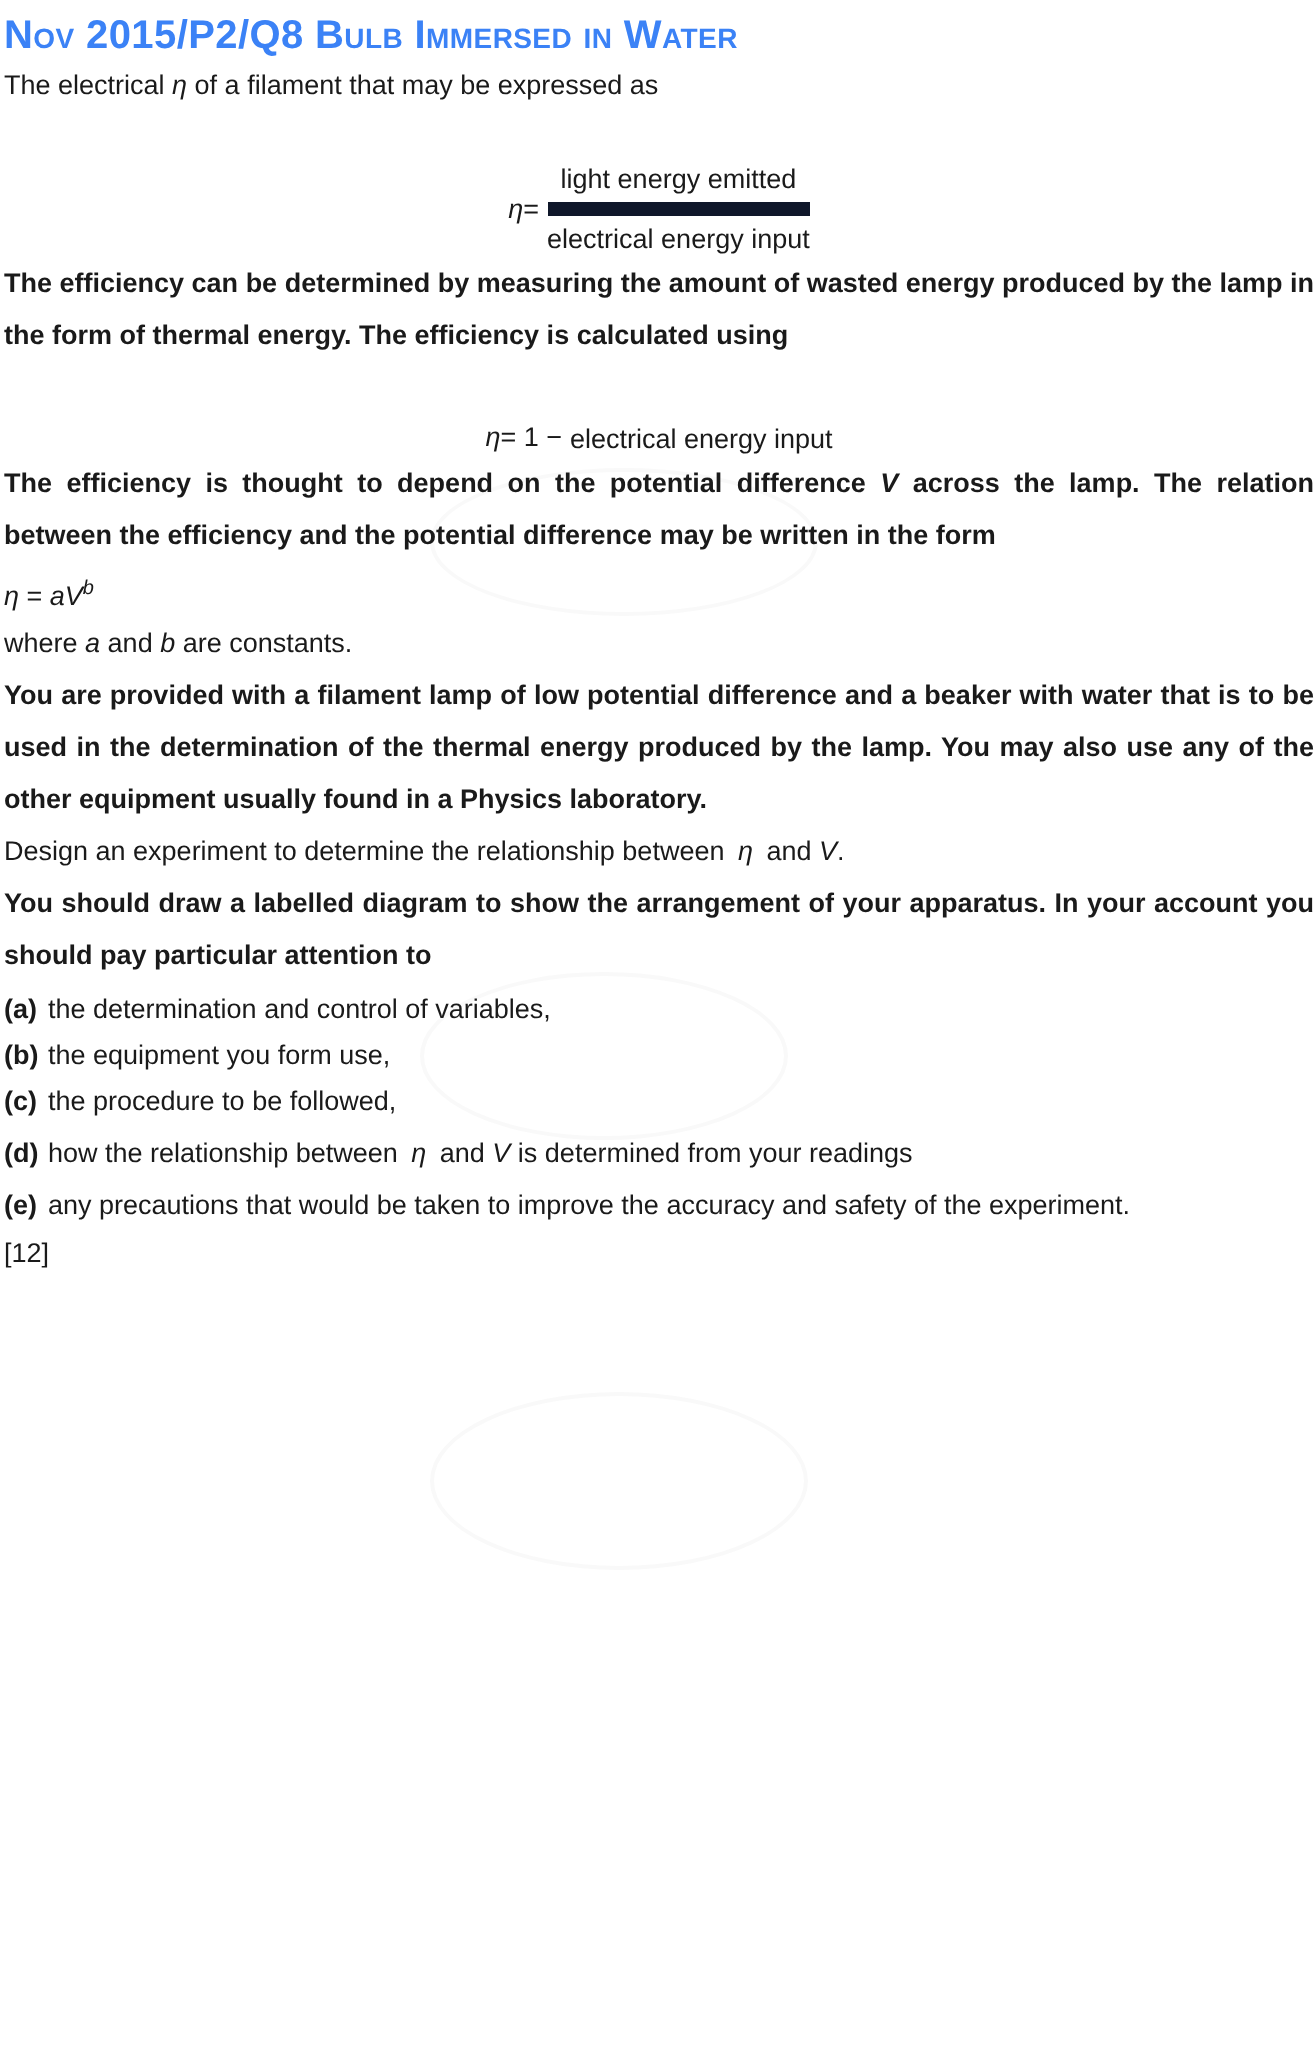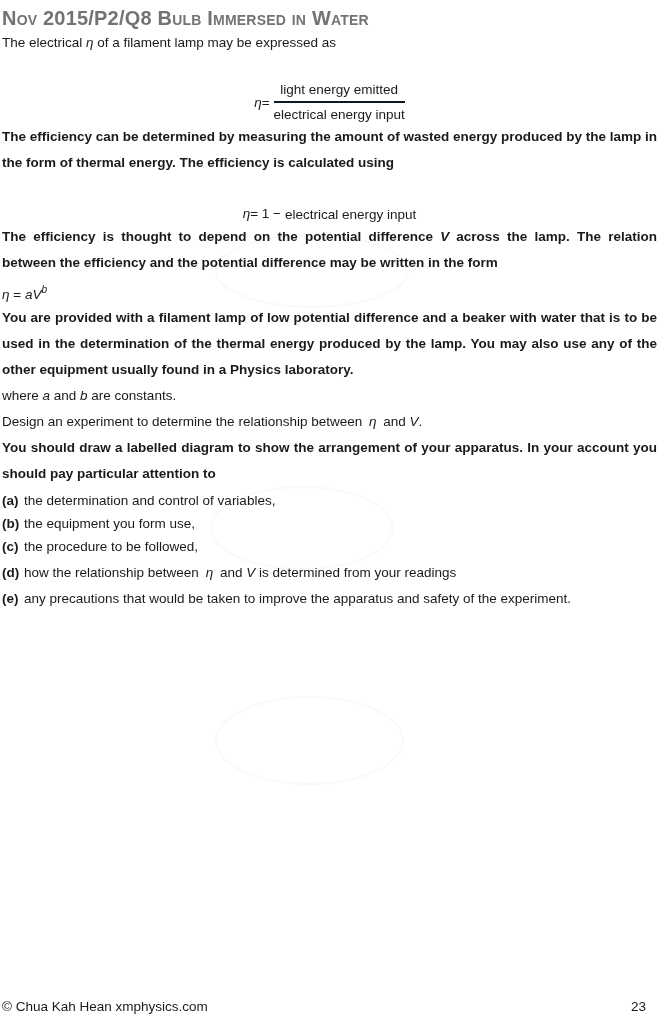--- a/index.html
+++ b/index.html
@@ -4,40 +4,40 @@
 <style>
   html, body { margin: 0; padding: 0; background: #ffffff; }
   body {
     width: 658px; height: 1023px; position: relative; overflow: hidden;
     font-family: "Liberation Sans", "DejaVu Sans", sans-serif;
     color: #1a1a1a; font-size: 13.5px;
   }
   .page { position: relative; width: 100%; height: 100%; padding: 0 1px 0 2px; box-sizing: border-box; }
   h1.doc-title {
     margin: 6px 0 0 0; font-size: 20px; line-height: 24px; font-weight: bold;
-    color: #737373; font-variant: small-caps; letter-spacing: 0.2px;
+    color: #3b82f6; font-variant: small-caps; letter-spacing: 0.2px;
   }
   p.para { margin: 0; line-height: 26px; }
   p.jst { text-align: justify; font-weight: bold; }
   .mt-p1 { margin-top: 14px; }
   .mt-p2 { margin-top: 24px; }
   .mt-p3 { margin-top: 23px; }
   .mt-p4 { margin-top: 26px; }
   .mt-p5 { margin-top: 26px; }
   .mt-p6 { margin-top: 26px; }
   .it { font-style: italic; }
   .sp { margin: 0 3px; }
   .formula {
     display: flex; align-items: center; justify-content: center;
     line-height: normal; font-size: 13.5px;
   }
   .mt-f1 { margin-top: 24px; }
   .mt-f2 { margin-top: 27px; }
   .frac { display: inline-flex; flex-direction: column; text-align: center; margin-left: 4px; }
-  .frac .num { line-height: 19px; padding: 0 5px 2px 5px; border-bottom: 2px solid #0f172a; }
+  .frac .num { line-height: 19px; padding: 0 5px 2px 5px; border-bottom: 7px solid #0f172a; }
   .frac .den { line-height: 19px; padding-top: 2px; text-align: center; }
   .formula-line { margin: 4px 0 0 0; text-align: left; line-height: 20px; }
   .formula-line sup { font-size: 10px; }
   .where-line { margin: 1px 0 0 0; line-height: 26px; }
   .req-list { margin-top: 2px; }
   .req-item { display: flex; line-height: 23px; }
   .req-item.gap { margin-top: 3px; }
   .req-item .lbl { font-weight: bold; width: 22px; flex: none; }
   .req-item .txt { flex: 1; }
   .marks-line { margin: 0; line-height: 23px; }
@@ -57,21 +57,21 @@
 <body>
 
 <div class="page">
 
   <div class="watermark wm1"></div>
   <div class="watermark wm2"></div>
   <div class="watermark wm3"></div>
 
   <h1 class="doc-title">Nov 2015/P2/Q8 Bulb Immersed in Water</h1>
 
-  <p class="para mt-p1"><span>The electrical </span><span class="it">η</span><span> of a filament lamp may be expressed as</span></p>
+  <p class="para mt-p1"><span>The electrical </span><span class="it">η</span><span> of a filament that may be expressed as</span></p>
 
   <div class="formula mt-f1">
       <span class="it">η</span>
       <span> = </span>
       <span class="frac">
         <span class="num">light energy emitted</span>
         <span class="den">electrical energy input</span>
       </span>
     </div>
 
@@ -82,23 +82,23 @@
       <span> = 1 − </span>
       <span class="frac">
         <span class="den">electrical energy input</span>
       </span>
     </div>
 
   <p class="para jst mt-p3"><span>The efficiency is thought to depend on the potential difference </span><span class="it">V</span><span> across the lamp. The relation between the efficiency and the potential difference may be written in the form</span></p>
 
   <p class="formula-line"><span class="it">η</span><span> = </span><span class="it">a</span><span class="it">V</span><sup class="it">b</sup></p>
 
+  <p class="para where-line"><span>where </span><span class="it">a</span><span> and </span><span class="it">b</span><span> are constants.</span></p>
+
   <p class="para jst mt-p4">You are provided with a filament lamp of low potential difference and a beaker with water that is to be used in the determination of the thermal energy produced by the lamp. You may also use any of the other equipment usually found in a Physics laboratory.</p>
-
-  <p class="para where-line"><span>where </span><span class="it">a</span><span> and </span><span class="it">b</span><span> are constants.</span></p>
 
   <p class="para mt-p5"><span>Design an experiment to determine the relationship between </span><span class="it sp">η</span><span> and </span><span class="it">V</span><span>.</span></p>
 
   <p class="para jst mt-p6">You should draw a labelled diagram to show the arrangement of your apparatus. In your account you should pay particular attention to</p>
 
   <div class="req-list">
     <div class="req-item">
         <span class="lbl">(a)</span>
         <span class="txt">the determination and control of variables,</span>
       </div>
@@ -109,23 +109,20 @@
     <div class="req-item">
         <span class="lbl">(c)</span>
         <span class="txt">the procedure to be followed,</span>
       </div>
     <div class="req-item gap">
         <span class="lbl">(d)</span>
         <span class="txt"><span>how the relationship between </span><span class="it sp">η</span><span> and </span><span class="it">V</span><span> is determined from your readings</span></span>
       </div>
     <div class="req-item gap">
         <span class="lbl">(e)</span>
-        <span class="txt">any precautions that would be taken to improve the apparatus and safety of the experiment.</span>
+        <span class="txt">any precautions that would be taken to improve the accuracy and safety of the experiment.</span>
       </div>
   </div>
 
+  <p class="para marks-line">[12]</p>
 
-  <div class="footer">
-    <span>© Chua Kah Hean xmphysics.com</span>
-    <span>23</span>
-  </div>
 
 </div>
 
 </body></html>

